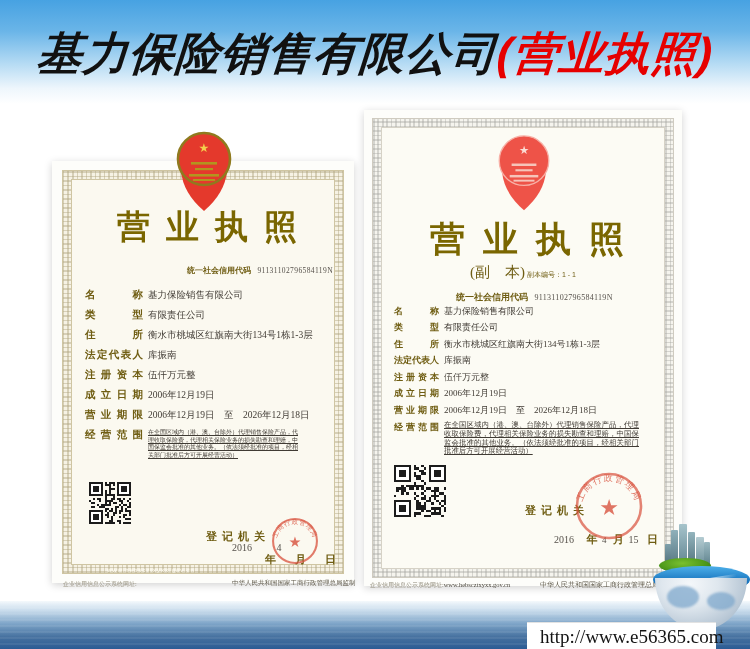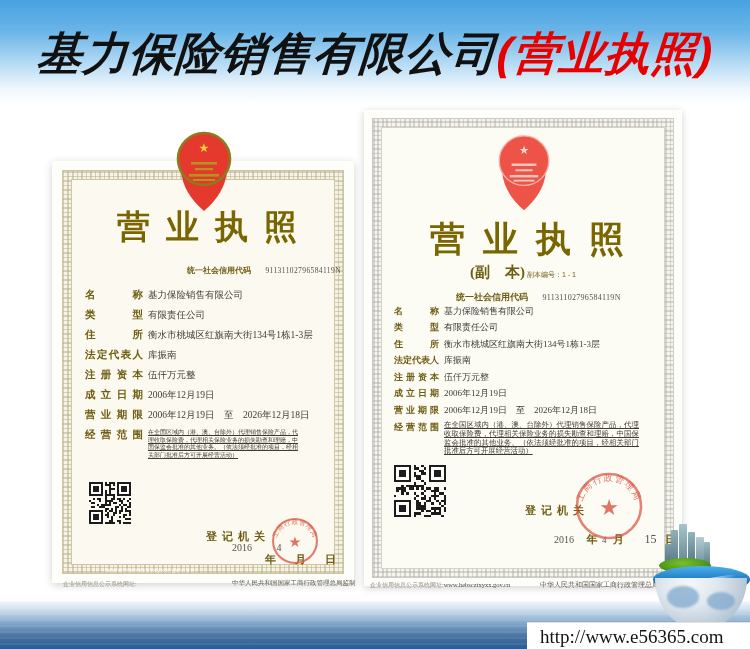--- a/index.html
+++ b/index.html
@@ -31,25 +31,25 @@
 
   .emblem{position:absolute;}
   .em-gold path{fill:#e4392c;} .em-gold circle{fill:#e4392c;stroke:#8f7a1e;stroke-width:2.6;}
   .em-gold rect{fill:#b2951f;} .em-gold text{fill:#f3cf4c;}
   .em-red path{fill:#ee5348;} .em-red circle{fill:#ee5348;stroke:#f7b0a6;stroke-width:1.4;}
   .em-red rect{fill:#f6c4ba;} .em-red text{fill:#fbdcd4;}
 
   .cert-title{position:absolute;left:8px;right:0;text-align:center;font-family:"Liberation Serif",serif;
     font-weight:900;color:#7a6600;white-space:nowrap;}
   .subline{position:absolute;left:0;right:0;text-align:center;white-space:nowrap;}
-  .subtitle{font-family:"Liberation Serif",serif;font-weight:700;color:#6f5d12;font-size:15px;}
+  .subtitle{font-family:"Liberation Serif",serif;font-weight:400;color:#6f5d12;font-size:15px;}
   .copyno{font-size:7px;color:#6f5d12;margin-left:2px;}
   .creditline{position:absolute;white-space:nowrap;}
   .creditlabel{font-family:"Liberation Serif",serif;font-weight:900;color:#6f5d12;}
-  .creditcode{font-family:"Liberation Serif",serif;color:#55504a;margin-left:10px;}
+  .creditcode{font-family:"Liberation Serif",serif;color:#55504a;margin-left:2px;}
 
   .row{position:absolute;}
   .fl{position:absolute;left:0;font-family:"Liberation Serif",serif;font-weight:900;color:#6f5d12;
       text-align:justify;text-align-last:justify;}
   .fv{position:absolute;font-family:"Liberation Serif",serif;color:#403b34;white-space:nowrap;}
   .scope{white-space:normal;text-align:justify;text-decoration:underline;}
 
   .lo .fl{width:58px;font-size:10.5px;}
   .lo .fv{left:63px;font-size:9.5px;top:1px;}
   .lo .scope{width:150px;font-size:6px;line-height:7.6px;}
@@ -86,21 +86,21 @@
     background:linear-gradient(180deg,#4db0ea 0%,#1b77c0 55%,#0c62ae 100%);}
   .gstreak{position:absolute;left:18px;top:13px;width:66px;height:3px;transform:rotate(-9deg);opacity:.85;
     background:linear-gradient(90deg,rgba(255,255,255,0),#ffffff 55%,rgba(255,255,255,0));}
   .bowl{position:absolute;left:2px;top:54px;width:92px;height:52px;overflow:hidden;
     border-radius:0 0 46px 46px/0 0 52px 52px;
     background:radial-gradient(ellipse at 38% 12%,#f4f7fa 0%,#dfe7ee 35%,#b9c8d6 68%,#8ba2b6 100%);}
   .map{position:absolute;border-radius:50%;opacity:.75;filter:blur(1px);background:#7fa8cc;}
   .m1{left:12px;top:8px;width:32px;height:22px;}
   .m2{left:52px;top:14px;width:28px;height:18px;}
 
-  .urlbox{position:absolute;left:527px;top:622px;width:223px;height:27px;background:#ffffff;z-index:3;
+  .urlbox{position:absolute;left:527px;top:622px;width:189px;height:27px;background:#ffffff;z-index:3;
     border-top:1px solid #e2e2e2;}
   .urlbox span{display:block;padding-left:13px;line-height:27px;font-size:19px;color:#131313;
     font-family:"Liberation Serif",serif;}
 </style>
 </head>
 <body>
 
 <div class="page">
 
   <div class="header">
@@ -499,21 +499,21 @@
           <rect x="2" y="16" width="3" height="3"></rect>
         </svg></div>
 
     <div class="registrar" style="left:152px;top:384px;">登记机关</div>
 
     <div class="dateline" style="left:181px;top:413px;font-size:10px;">
       <span>2016</span>
       <span class="cal" style="margin-left:10px;font-size:11px;">年</span>
       <span style="margin-left:2px;font-size:9px;">4</span>
       <span class="cal" style="margin-left:4px;font-size:11px;">月</span>
-      <span style="margin-left:18px;font-size:12px;">15</span>
+      <span style="margin-left:2px;font-size:10px;">15</span>
       <span class="cal" style="margin-left:6px;font-size:11px;">日</span>
     </div>
 
     <svg class="seal" style="left:201px;top:352px;width:70px;height:70px;" viewBox="0 0 70 70">
       <defs>
           <path id="arcR" d="M 9 44 A 27 27 0 1 1 61 44"></path>
         </defs>
       <circle cx="35" cy="35" r="32" fill="none" stroke="#d8503c" stroke-width="2.6" opacity=".7"></circle>
       <text font-size="9" fill="#d8503c" opacity=".78" letter-spacing="1.5">
         <textPath href="#arcR" startOffset="50%" text-anchor="middle">工商行政管理局</textPath>

